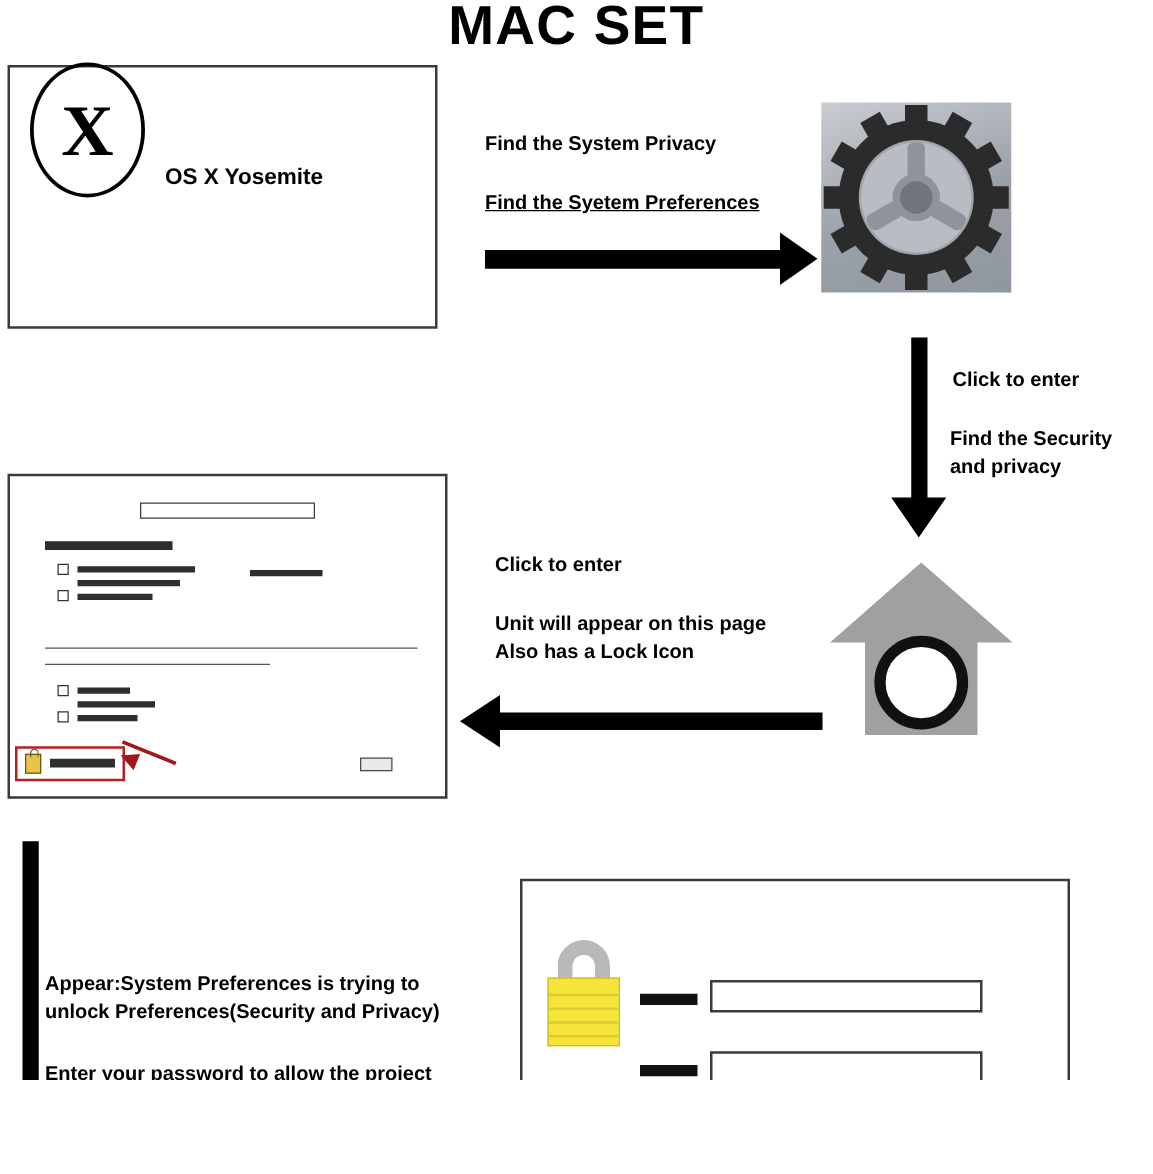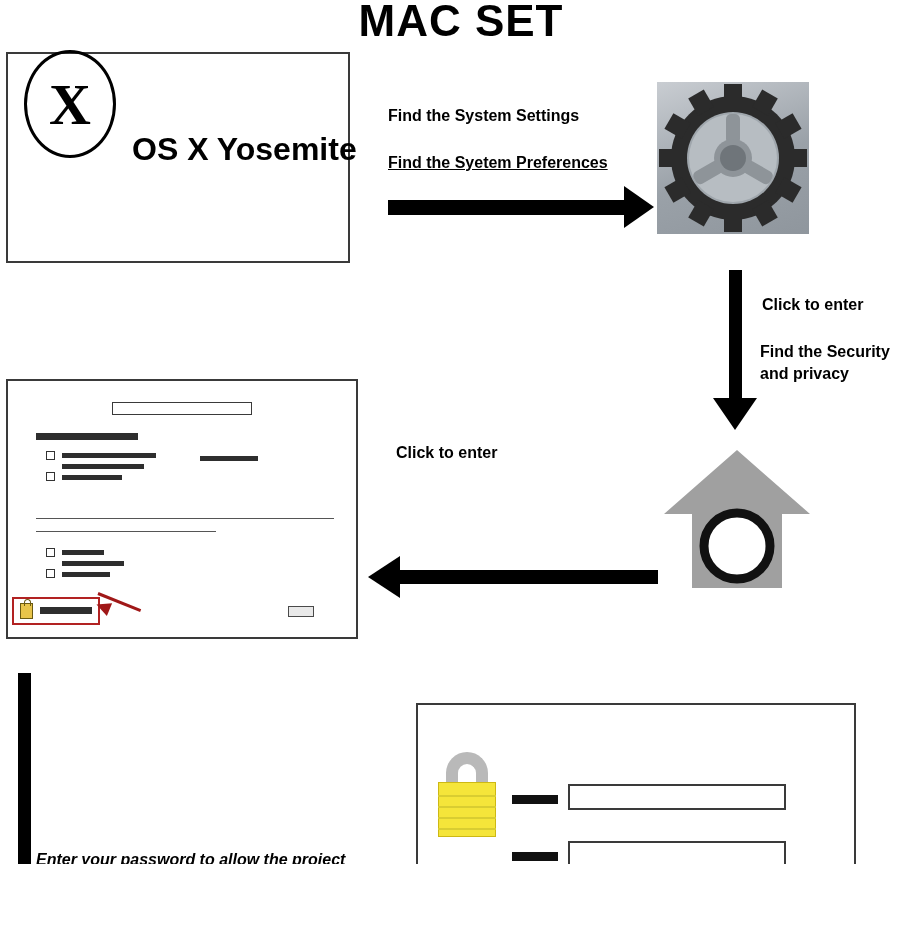--- a/index.html
+++ b/index.html
@@ -44,40 +44,40 @@
     width: 92px; height: 108px;
     border: 3px solid #000;
     border-radius: 50%;
     box-sizing: border-box;
     display: flex; align-items: center; justify-content: center;
     font-size: 58px; font-weight: bold; color:#000;
     font-family: "Liberation Serif", serif;
   }
   #osx-label {
     left: 132px; top: 131px;
-    font-size: 32px; font-weight: bold; color: #000;
+    font-size: 18px; font-weight: bold; color: #000;
   }
 
   
   .lbl {
     font-size: 16px;
     font-weight: bold;
     color: #000;
     line-height: 22px;
     white-space: pre-line;
   }
   #lbl-find-settings { left: 388px; top: 105px; }
   #lbl-find-prefs    { left: 388px; top: 152px; text-decoration: underline; }
   #lbl-click-enter-1 { left: 762px; top: 294px; }
   #lbl-find-security { left: 760px; top: 341px; width: 170px; }
   #lbl-click-enter-2 { left: 396px; top: 442px; }
   #lbl-unit-appear   { left: 396px; top: 489px; }
   #lbl-lock-click    { left: 36px;  top: 729px; }
   #lbl-appear-sys    { left: 36px;  top: 777px; }
-  #lbl-enter-pass    { left: 36px;  top: 849px; font-style: italic; }
+  #lbl-enter-pass    { left: 36px;  top: 849px; }
 
   
   .arrow-line { background: #000; }
 
   
   #arrow1-line { left: 388px; top: 200px; width: 248px; height: 15px; }
   #arrow1-head {
     left: 624px; top: 186px;
     width: 0; height: 0;
     border-top: 21px solid transparent;
@@ -199,21 +199,21 @@
 <body>
 
 <div id="canvas">
 
   <div id="title" class="abs">MAC SET</div>
 
   <div id="box-osx" class="abs panel"></div>
   <div id="osx-circle" class="abs">X</div>
   <div id="osx-label" class="abs">OS X Yosemite</div>
 
-  <div id="lbl-find-settings" class="abs lbl">Find the System Settings</div>
+  <div id="lbl-find-settings" class="abs lbl">Find the System Privacy</div>
   <div id="lbl-find-prefs" class="abs lbl">Find the Syetem Preferences</div>
 
   <div id="arrow1-line" class="abs arrow-line"></div>
   <div id="arrow1-head" class="abs"></div>
 
   <div id="gear-wrap" class="abs">
     <svg width="152" height="152" viewBox="0 0 152 152" aria-hidden="true">
       <g transform="translate(76,76)">
         <g fill="#2b2b2b">
           <circle r="62"></circle>
@@ -256,20 +256,22 @@
     <svg width="150" height="144" viewBox="0 0 150 144" aria-hidden="true">
       <polygon points="75,2 148,66 120,66 120,140 30,140 30,66 2,66" fill="#a0a0a0"></polygon>
       <circle cx="75" cy="98" r="33" fill="#ffffff" stroke="#111111" stroke-width="9"></circle>
     </svg>
   </div>
 
   <div id="arrow3-line" class="abs arrow-line"></div>
   <div id="arrow3-head" class="abs"></div>
 
   <div id="lbl-click-enter-2" class="abs lbl">Click to enter</div>
+  <div id="lbl-unit-appear" class="abs lbl">Unit will appear on this page
+Also has a Lock Icon</div>
 
   <div id="box-prefs" class="abs panel"></div>
   <div id="prefs-topfield" class="abs"></div>
 
   <div class="abs bar" style="left:36px; top:433px; width:102px; height:7px;"></div>
 
   <div class="abs sq" style="left:46px; top:451px;"></div>
   <div class="abs bar" style="left:62px; top:453px; width:94px; height:5px;"></div>
   <div class="abs bar" style="left:62px; top:464px; width:82px; height:5px;"></div>
   <div class="abs sq" style="left:46px; top:472px;"></div>
@@ -290,20 +292,22 @@
   <div class="abs bar" style="left:40px; top:607px; width:52px; height:7px;"></div>
   <div id="prefs-corner-chip" class="abs"></div>
 
   <div id="red-arrow-line" class="abs"></div>
   <div id="red-arrow-head" class="abs"></div>
 
   <div id="arrow4-v" class="abs arrow-line"></div>
   <div id="arrow4-h" class="abs arrow-line"></div>
   <div id="arrow4-head" class="abs"></div>
 
+  <div id="lbl-appear-sys" class="abs lbl">Appear:System Preferences is trying to
+unlock Preferences(Security and Privacy)</div>
   <div id="lbl-enter-pass" class="abs lbl">Enter your password to allow the project</div>
 
   <div id="box-dialog" class="abs panel"></div>
 
   <div id="dlg-lock-shackle" class="abs"></div>
   <div id="dlg-lock-body" class="abs"></div>
   <div class="abs dlg-lock-slot" style="top:795px;"></div>
   <div class="abs dlg-lock-slot" style="top:806px;"></div>
   <div class="abs dlg-lock-slot" style="top:817px;"></div>
   <div class="abs dlg-lock-slot" style="top:828px;"></div>

